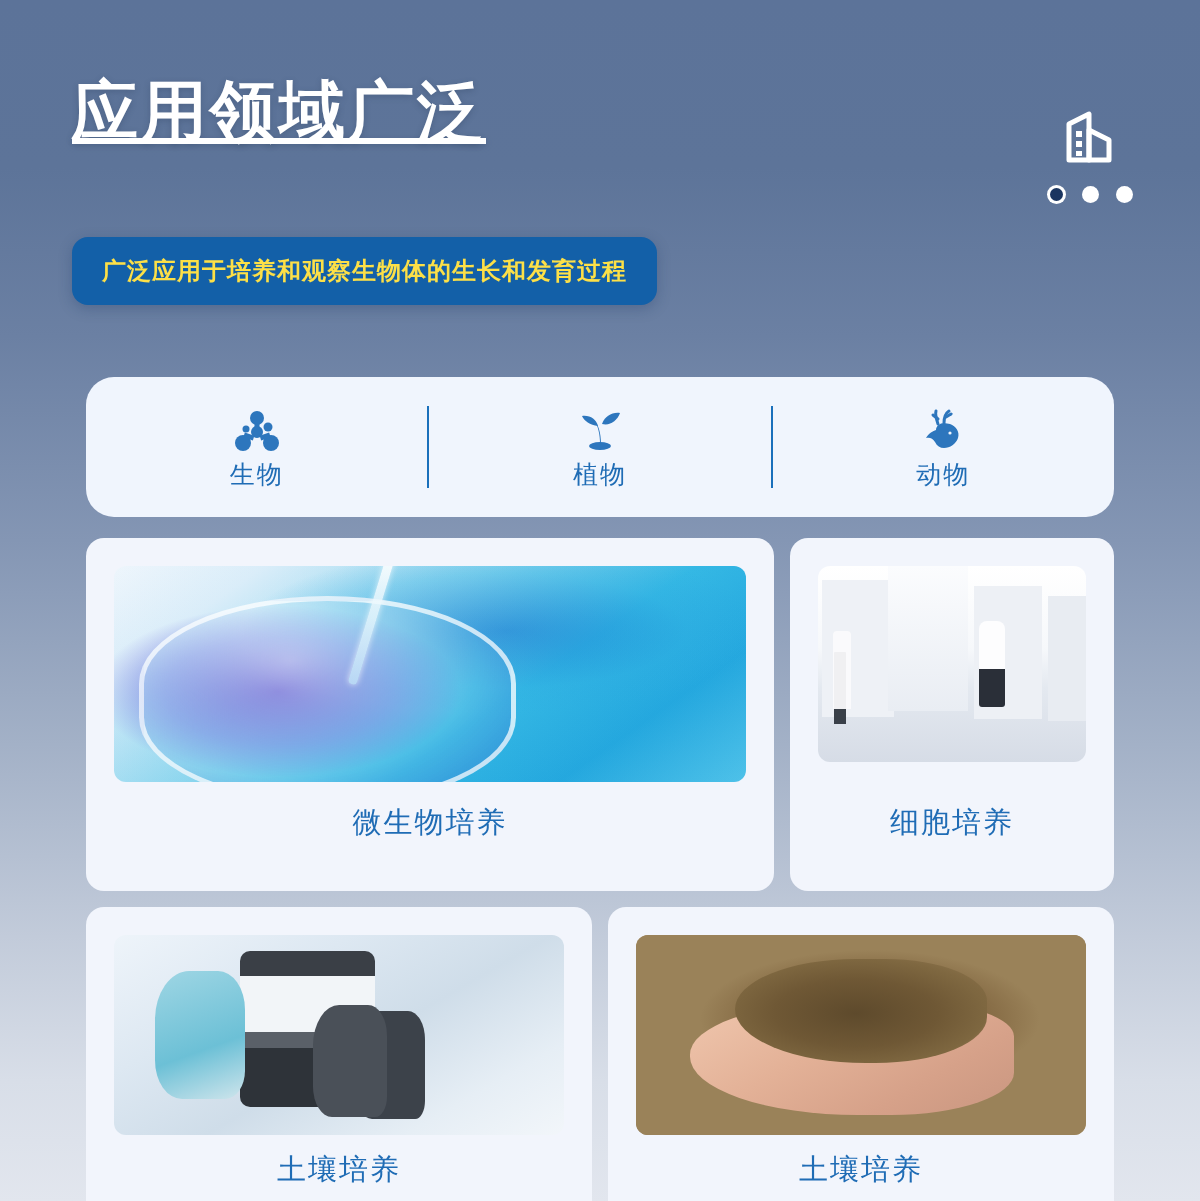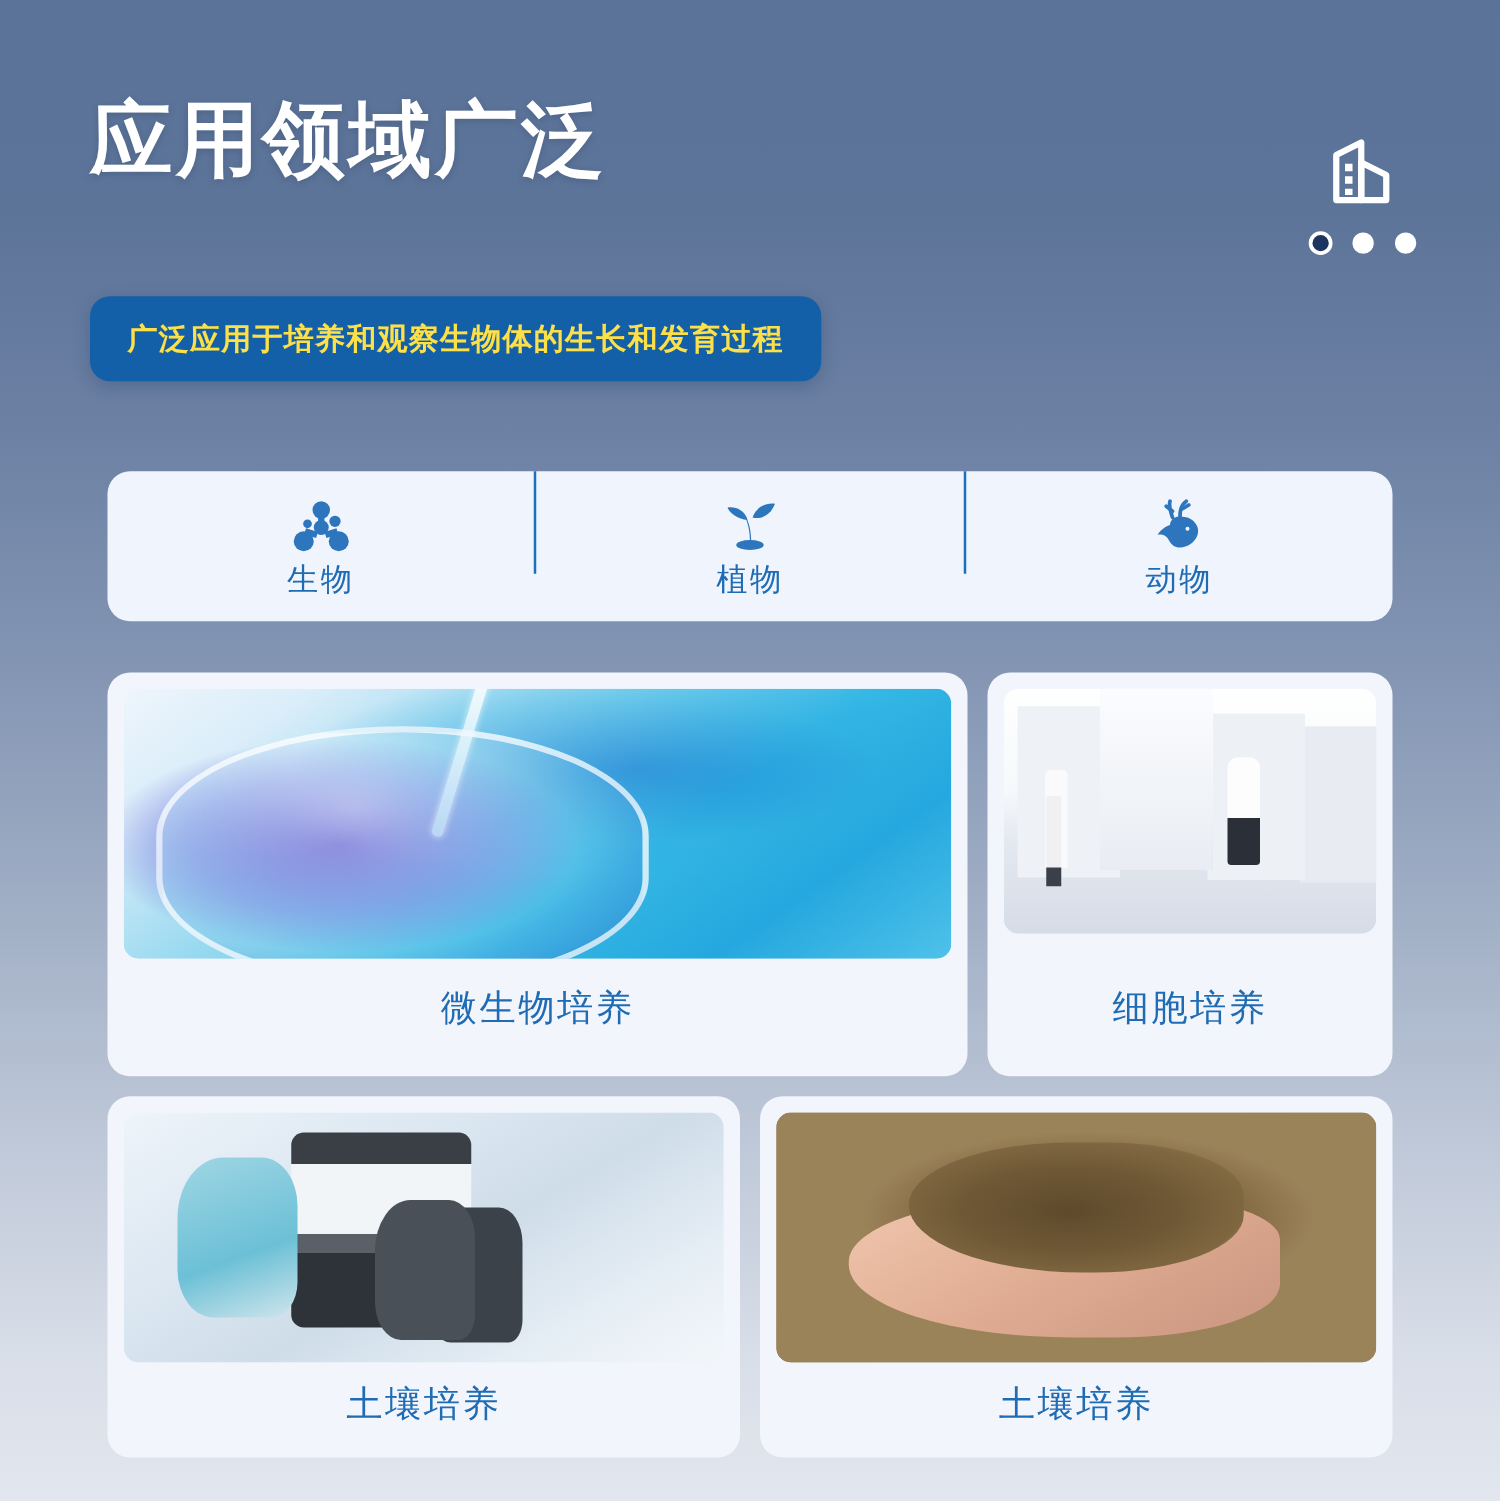--- a/index.html
+++ b/index.html
@@ -45,20 +45,21 @@
   }
 
   .title {
     margin-top: 14px;
     font-size: 66px;
     font-weight: bold;
     color: #ffffff;
     letter-spacing: 3px;
     line-height: 1.08;
     text-shadow: 0 2px 6px rgba(40, 58, 88, 0.30);
+    text-decoration: underline;
   }
 
   
   .brand-mark {
     position: absolute;
     right: 55px;
     top: 106px;
     width: 110px;
     display: flex;
     flex-direction: column;
@@ -106,24 +107,25 @@
     letter-spacing: 1px;
     white-space: nowrap;
   }
 
   
   .category-strip {
     position: absolute;
     left: 86px;
     top: 377px;
     width: 1028px;
-    height: 120px;
+    height: 140px;
     background: #f0f5fd;
-    border-radius: 18px;
-    display: flex;
+    border-radius: 28px;
+    display: flex;
+    align-items: center;
   }
   .category {
     flex: 1 1 0;
     display: flex;
     flex-direction: column;
     align-items: center;
     justify-content: center;
     gap: 8px;
     position: relative;
   }
@@ -157,21 +159,21 @@
 
   .row {
     display: flex;
     gap: 16px;
     margin-bottom: 16px;
   }
 
   .card {
     background: #f2f5fc;
     border-radius: 18px;
-    padding: 13px;
+    padding: 28px;
     display: flex;
     flex-direction: column;
     align-items: center;
   }
   .card.wide  { flex: 0 0 688px; }
   .card.narrow{ flex: 0 0 324px; }
   .card.third { flex: 1 1 0; }
 
   .thumb {
     width: 100%;

